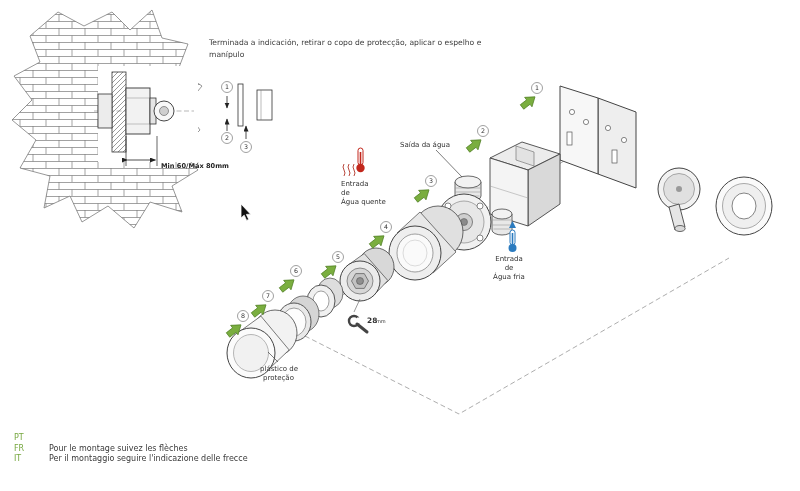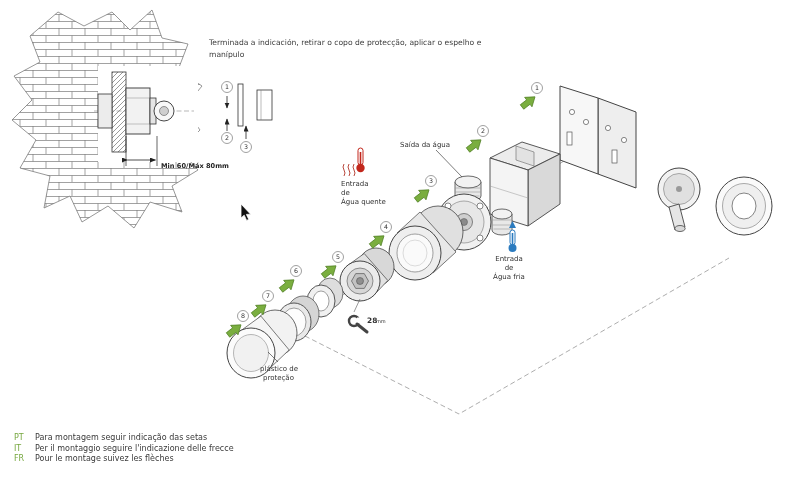--- a/index.html
+++ b/index.html
@@ -2,21 +2,21 @@
 <html><head>
 <meta charset="utf-8">
 <style>
   *{margin:0;padding:0;box-sizing:border-box}
   html,body{width:800px;height:491px;background:#fff;overflow:hidden;
     font-family:"DejaVu Sans",sans-serif}
   .stage{position:absolute;left:0;top:0;width:800px;height:491px}
   .instruction{position:absolute;left:209px;top:37px;width:292px;
     font-size:7.6px;line-height:1.55;color:#3d3d3d}
   .footer{position:absolute;left:14px;top:433px}
-  .frow{display:flex;gap:6px;font-size:8px;line-height:10.6px}
+  .frow{display:flex;gap:20px;font-size:8px;line-height:10.6px}
   .fcode{color:#76a73f;width:15px;flex:0 0 auto}
   .ftext{color:#3a3a3a}
   svg text{font-family:"DejaVu Sans",sans-serif;fill:#333}
   .lbl{font-size:7px}
   .lblb{font-size:7.4px;font-weight:bold}
   .small{font-size:5px}
   .num{font-size:6.3px;text-anchor:middle;fill:#333}
   .dim{font-size:6.6px;font-weight:bold;fill:#222}
 </style>
 </head>
@@ -279,25 +279,24 @@
   </g>
 </svg>
 
 
 <div class="instruction">Terminada a indicación, retirar o copo de protecção, aplicar o espelho e manípulo</div>
 
 
 <div class="footer">
   <div class="frow">
     <span class="fcode">PT</span>
-    <span class="ftext">Para montagem seguir indicação das setas</span>
+  </div>
+  <div class="frow">
+    <span class="fcode">FR</span>
+    <span class="ftext">Pour le montage suivez les flèches</span>
   </div>
   <div class="frow">
     <span class="fcode">IT</span>
     <span class="ftext">Per il montaggio seguire l'indicazione delle frecce</span>
   </div>
-  <div class="frow">
-    <span class="fcode">FR</span>
-    <span class="ftext">Pour le montage suivez les flèches</span>
-  </div>
 </div>
 
 </div>
 
 </body></html>

